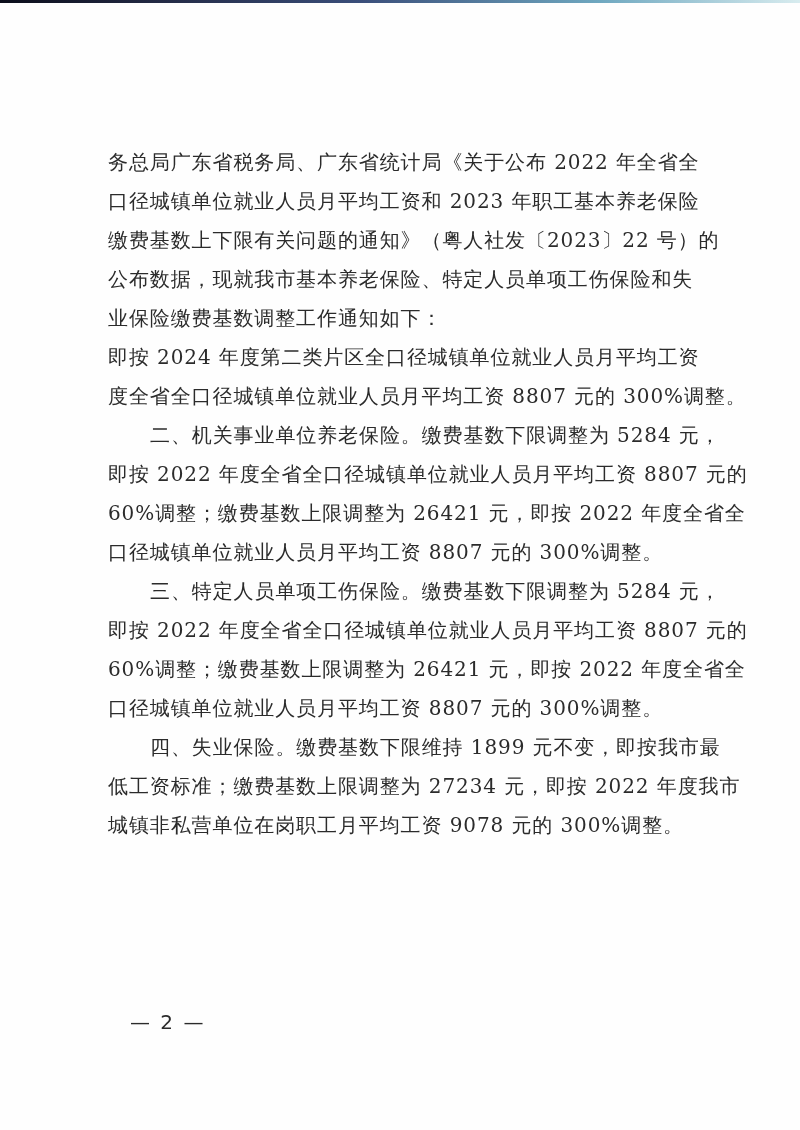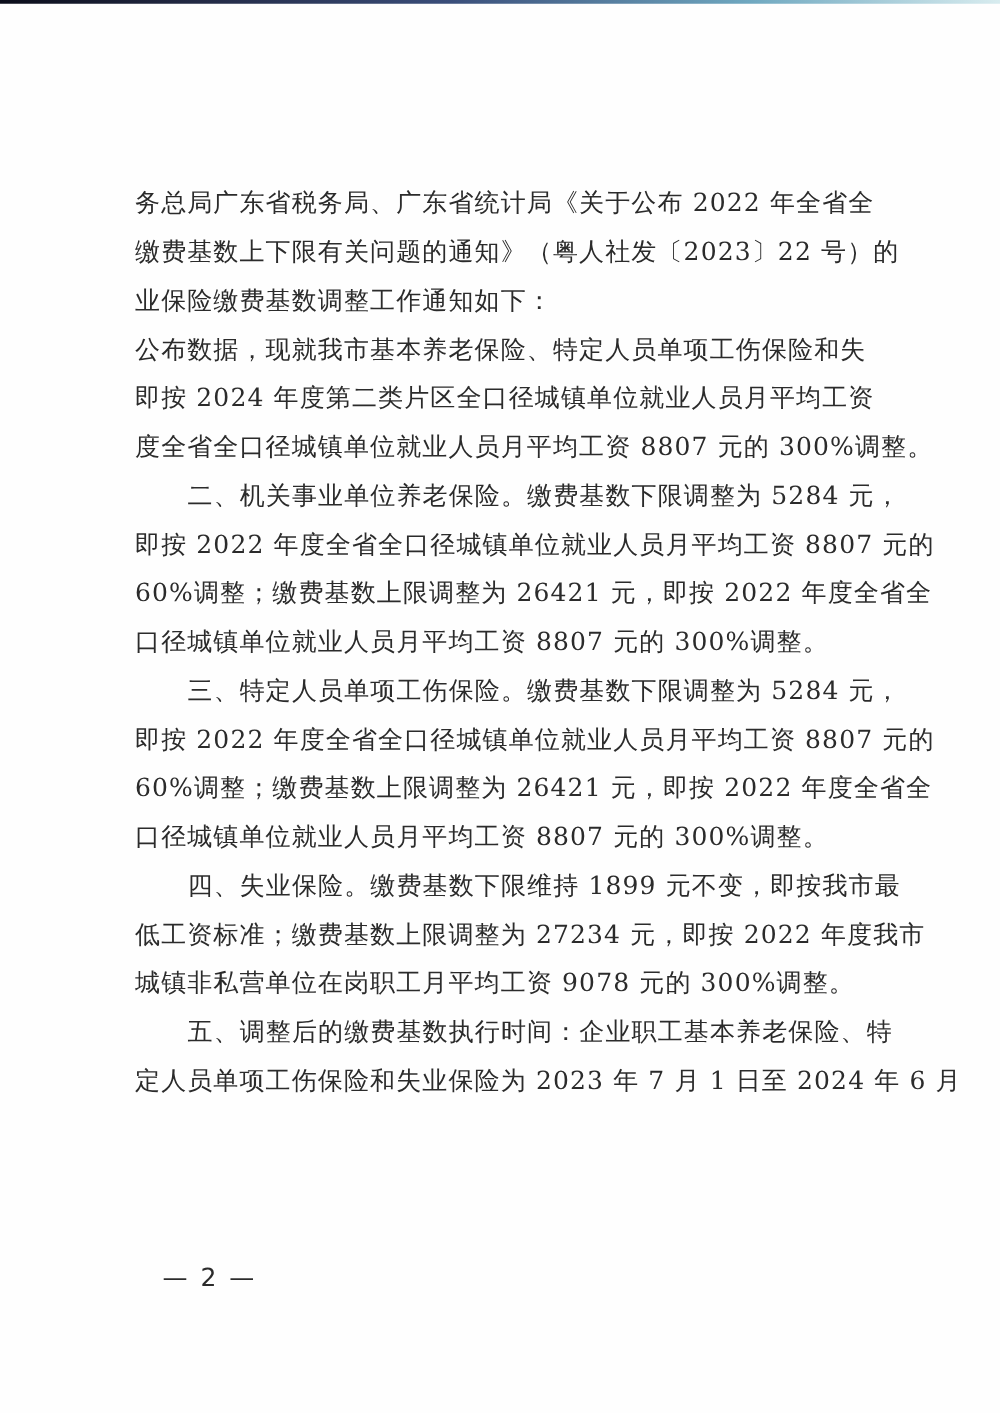--- a/index.html
+++ b/index.html
@@ -34,23 +34,24 @@
 </style>
 </head>
 <body>
 
 <div class="scan-edge"></div>
 
 <div class="page">
 
   <div class="para">
     <div class="line">务总局广东省税务局、广东省统计局《关于公布 2022 年全省全</div>
+    <div class="line">口径城镇单位就业人员月平均工资和 2023 年职工基本养老保险</div>
     <div class="line">缴费基数上下限有关问题的通知》（粤人社发〔2023〕22 号）的</div>
+    <div class="line">公布数据，现就我市基本养老保险、特定人员单项工伤保险和失</div>
     <div class="line">业保险缴费基数调整工作通知如下：</div>
-    <div class="line">公布数据，现就我市基本养老保险、特定人员单项工伤保险和失</div>
   </div>
 
   <div class="para">
     <div class="line">即按 2024 年度第二类片区全口径城镇单位就业人员月平均工资</div>
     <div class="line">度全省全口径城镇单位就业人员月平均工资 8807 元的 300%调整。</div>
   </div>
 
   <div class="para">
     <div class="line first-indent">二、机关事业单位养老保险。缴费基数下限调整为 5284 元，</div>
     <div class="line">即按 2022 年度全省全口径城镇单位就业人员月平均工资 8807 元的</div>
@@ -64,19 +65,15 @@
     <div class="line">60%调整；缴费基数上限调整为 26421 元，即按 2022 年度全省全</div>
     <div class="line">口径城镇单位就业人员月平均工资 8807 元的 300%调整。</div>
   </div>
 
   <div class="para">
     <div class="line first-indent">四、失业保险。缴费基数下限维持 1899 元不变，即按我市最</div>
     <div class="line">低工资标准；缴费基数上限调整为 27234 元，即按 2022 年度我市</div>
     <div class="line">城镇非私营单位在岗职工月平均工资 9078 元的 300%调整。</div>
   </div>
 
-  <div class="para">
-    <div class="line first-indent">五、调整后的缴费基数执行时间：企业职工基本养老保险、特</div>
-    <div class="line">定人员单项工伤保险和失业保险为 2023 年 7 月 1 日至 2024 年 6 月</div>
-  </div>
 </div>
 
 <div class="page-number">— 2 —</div>
 
 </body></html>

